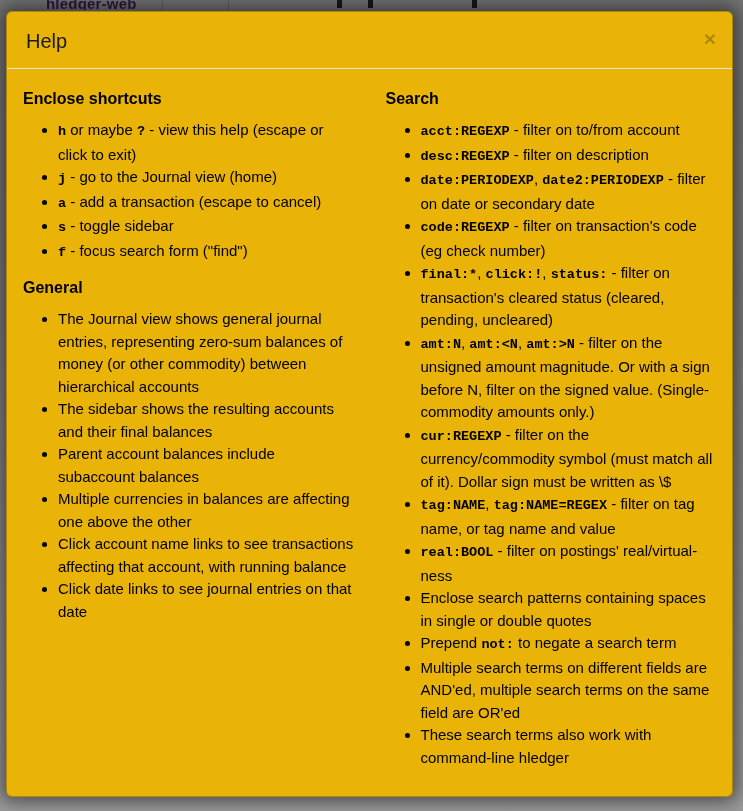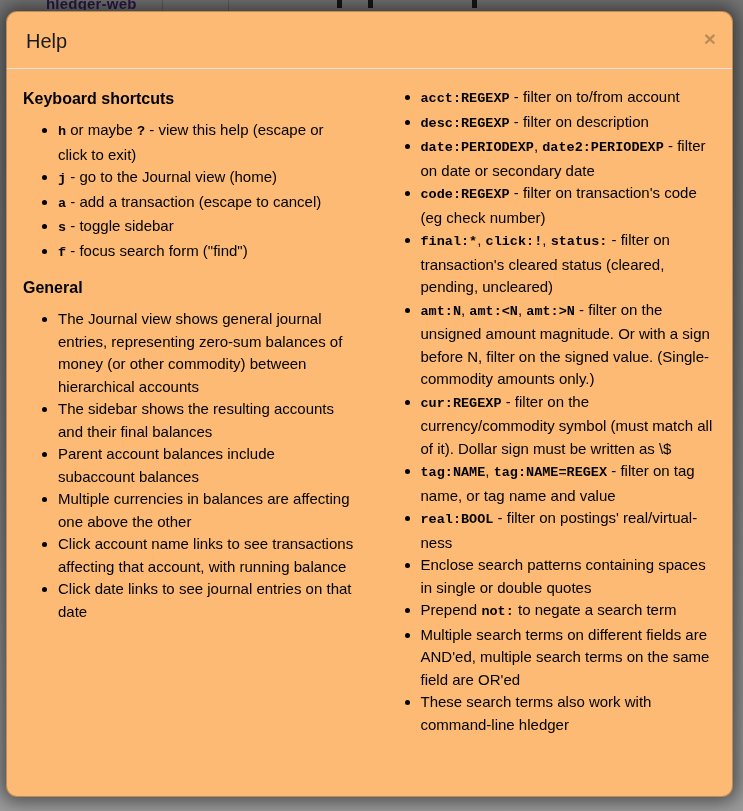--- a/index.html
+++ b/index.html
@@ -25,21 +25,21 @@
   .bg-vline.v1 { left: 162px; }
   .bg-vline.v2 { left: 228px; }
   .bg-mark { position: absolute; top: 0; height: 8px; width: 5px; background: #161616; }
   .bg-mark.m1 { left: 337px; }
   .bg-mark.m2 { left: 368px; }
   .bg-mark.m3 { left: 472px; }
 
   
   .modal {
     position: absolute; left: 6px; top: 11px; width: 727px; height: 786px;
-    background: #fdba74; border-radius: 11px; border: 1px solid rgba(0,0,0,0.25);
+    background: #eab308; border-radius: 6px; border: 1px solid rgba(0,0,0,0.25);
     box-shadow: 0 0 18px 5px rgba(0,0,0,0.5);
     overflow: hidden;
   }
   .modal-header { position: relative; padding: 15px 19px 13px; border-bottom: 1px solid #e5e5e5; }
   .modal-title { margin: 0; font-size: 20px; font-weight: 400; color: #1a1a1a; line-height: 28px; }
   .close-btn {
     position: absolute; right: 12px; top: 16px;
     background: none; border: 0; padding: 0 4px; cursor: pointer;
     font-family: "Liberation Sans", sans-serif;
     font-size: 21px; font-weight: 700; line-height: 1; color: #000; opacity: 0.25;
@@ -77,39 +77,40 @@
 </div>
 
 <div class="modal">
   <div class="modal-header">
     <h1 class="modal-title">Help</h1>
     <button class="close-btn">×</button>
   </div>
   <div class="modal-body">
     <div class="row">
       <div class="col">
-          <h3>Keyboard shortcuts</h3>
+          <h3>Enclose shortcuts</h3>
           <ul>
             <li><code>h</code> or maybe <code>?</code> - view this help (escape or click to exit)</li>
             <li><code>j</code> - go to the Journal view (home)</li>
             <li><code>a</code> - add a transaction (escape to cancel)</li>
             <li><code>s</code> - toggle sidebar</li>
             <li><code>f</code> - focus search form ("find")</li>
           </ul>
           <h3>General</h3>
           <ul>
             <li>The Journal view shows general journal entries, representing zero-sum balances of money (or other commodity) between hierarchical accounts</li>
             <li>The sidebar shows the resulting accounts and their final balances</li>
             <li>Parent account balances include subaccount balances</li>
             <li>Multiple currencies in balances are affecting one above the other</li>
             <li>Click account name links to see transactions affecting that account, with running balance</li>
             <li>Click date links to see journal entries on that date</li>
           </ul>
         </div>
       <div class="col">
+          <h3>Search</h3>
           <ul>
             <li><code>acct:REGEXP</code> - filter on to/from account</li>
             <li><code>desc:REGEXP</code> - filter on description</li>
             <li><code>date:PERIODEXP</code>, <code>date2:PERIODEXP</code> - filter on date or secondary date</li>
             <li><code>code:REGEXP</code> - filter on transaction's code (eg check number)</li>
             <li><code>final:*</code>, <code>click:!</code>, <code>status:</code> - filter on transaction's cleared status (cleared, pending, uncleared)</li>
             <li><code>amt:N</code>, <code>amt:&lt;N</code>, <code>amt:&gt;N</code> - filter on the unsigned amount magnitude. Or with a sign before N, filter on the signed value. (Single-commodity amounts only.)</li>
             <li><code>cur:REGEXP</code> - filter on the currency/commodity symbol (must match all of it). Dollar sign must be written as \$</li>
             <li><code>tag:NAME</code>, <code>tag:NAME=REGEX</code> - filter on tag name, or tag name and value</li>
             <li><code>real:BOOL</code> - filter on postings' real/virtual-ness</li>

